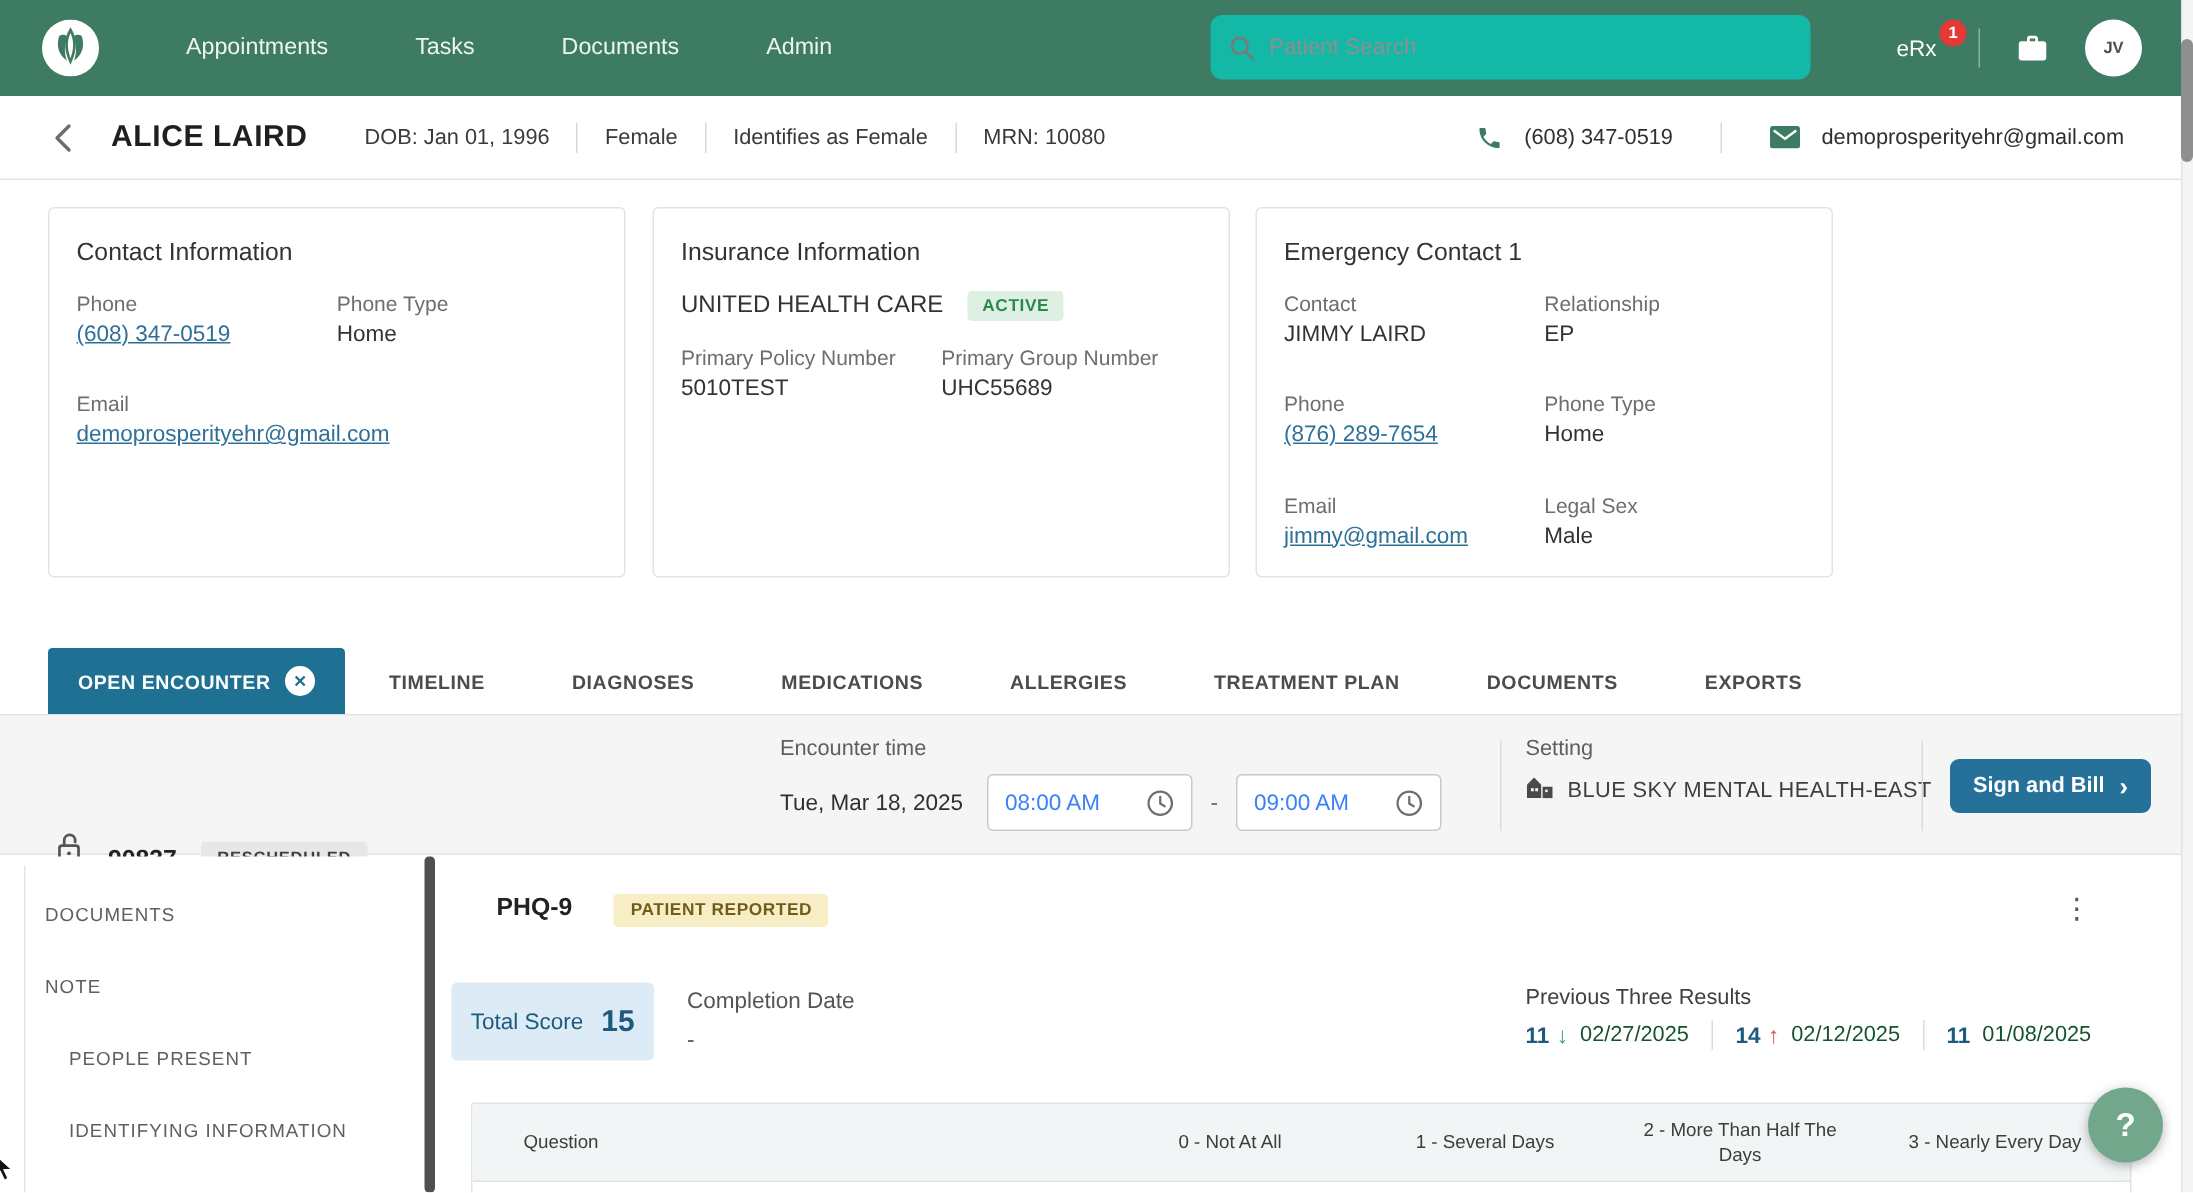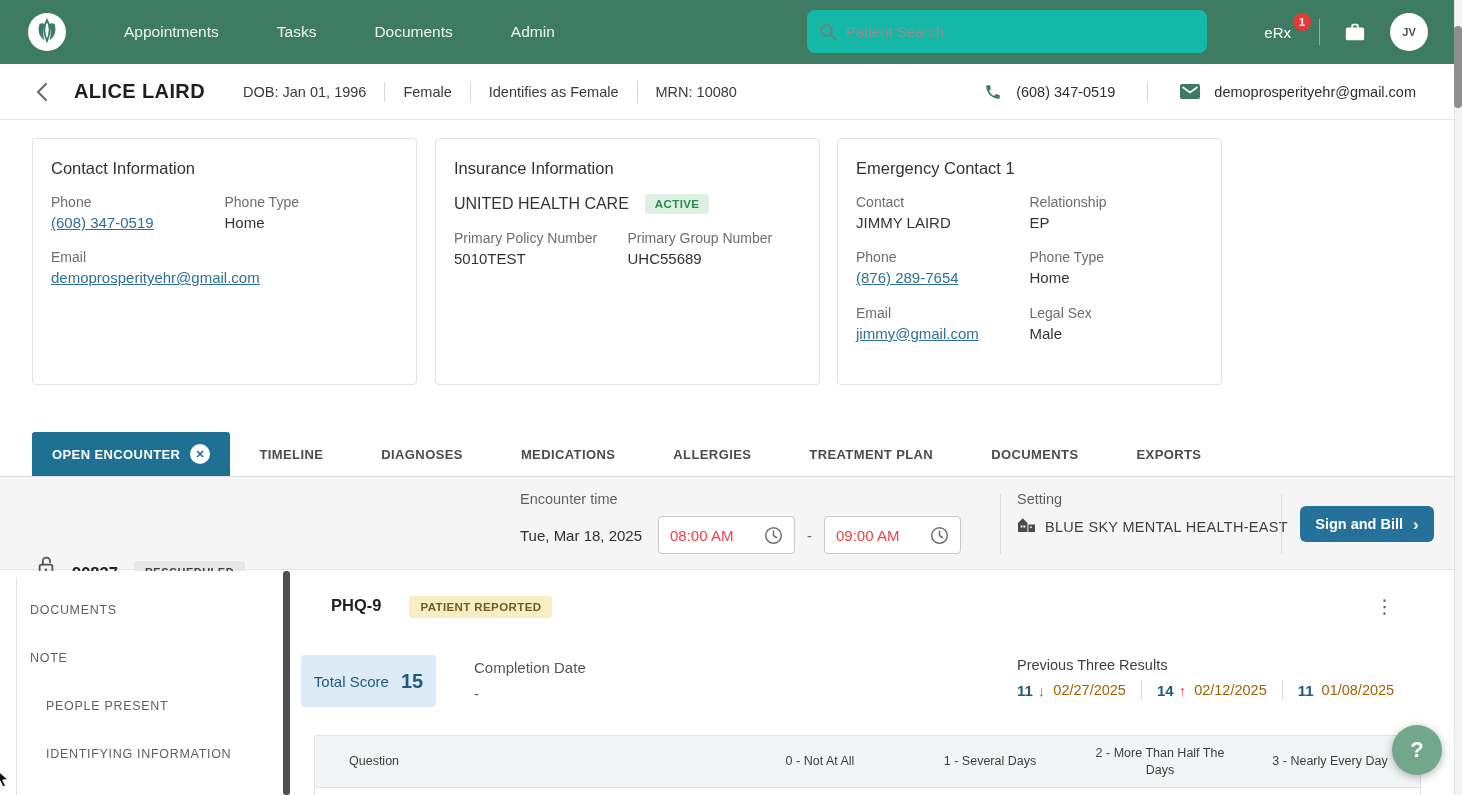--- a/index.html
+++ b/index.html
@@ -34,21 +34,21 @@
   .header-right .txt { color:#2f2f2f; font-size:14.5px; }
   .hdr-icon { display:flex; align-items:center; }
 
   
   .cards { position:absolute; top:120px; left:0; right:0; height:312px; background:#fff; }
   .card { position:absolute; top:18px; height:247px; background:#fff; border:1px solid #e3e3e3; border-radius:4px; padding:20px 18px; }
   .card.c1 { left:32px; width:385px; }
   .card.c2 { left:435px; width:385px; }
   .card.c3 { left:837px; width:385px; }
   .card-title { font-size:16.5px; color:#333; margin-bottom:16px; }
-  .field-grid { display:grid; grid-template-columns:1fr 1fr; row-gap:16px; }
+  .field-grid { display:grid; grid-template-columns:1fr 1fr; row-gap:28px; }
   .field .lbl { font-size:14px; color:#6e6e6e; margin-bottom:3px; }
   .field .val { font-size:15px; color:#333; line-height:1.35; }
   .field .val.link { color:#2e7097; text-decoration:underline; cursor:pointer; }
   .span2 { grid-column:1 / span 2; }
   .carrier-row { display:flex; align-items:center; gap:16px; margin-bottom:16px; }
   .carrier { font-size:16px; color:#333; }
   .badge-active { background:#def0e3; color:#2a8a4e; font-size:11.5px; font-weight:bold; letter-spacing:.4px; padding:4px 10px; border-radius:3px; }
 
   
   .tabbar { position:absolute; top:432px; left:0; right:0; height:45px; background:#fff; border-bottom:1px solid #e0e0e0; display:flex; align-items:flex-end; padding-left:32px; }
@@ -59,21 +59,21 @@
   
   .encounterbar { position:absolute; top:477px; left:0; right:0; height:93px; background:#f5f5f5; border-bottom:1px solid #e4e4e4; }
   .enc-left { position:absolute; left:36px; top:0; height:106px; display:flex; align-items:flex-end; gap:16px; }
   .enc-code { font-size:16.5px; font-weight:bold; color:#222; }
   .badge-status { background:#e7e7e7; color:#3f3f3f; font-size:11px; font-weight:bold; letter-spacing:.5px; padding:5px 11px; border-radius:3px; }
   .enc-time { position:absolute; left:520px; top:14px; }
   .enc-lbl { font-size:14.5px; color:#5f5f5f; }
   .enc-time-row { margin-top:9px; display:flex; align-items:center; gap:12px; }
   .enc-date { font-size:15px; color:#2f2f2f; margin-right:4px; }
   .time-box { width:137px; height:38px; background:#fff; border:1px solid #c9c9c9; border-radius:4px; display:flex; align-items:center; padding:0 11px; }
-  .time-box input { border:none; outline:none; width:80px; font-size:15px; color:#ef4444; font-family:inherit; background:transparent; }
+  .time-box input { border:none; outline:none; width:80px; font-size:15px; color:#3b82f6; font-family:inherit; background:transparent; }
   .time-box svg { margin-left:auto; }
   .time-sep { color:#666; font-size:15px; }
   .enc-div { position:absolute; top:17px; width:1px; height:60px; background:#dcdcdc; }
   .enc-setting { position:absolute; left:1017px; top:14px; }
   .enc-setting-row { margin-top:9px; display:flex; align-items:center; gap:9px; }
   .enc-setting-name { font-size:14.5px; color:#3f3f3f; letter-spacing:.3px; }
   .sign-btn { position:absolute; left:1300px; top:29px; width:134px; height:36px; background:#26719a; border:none; border-radius:6px; color:#fff; font-size:14.5px; font-weight:bold; font-family:inherit; display:flex; align-items:center; justify-content:center; gap:10px; cursor:pointer; }
   .sign-btn .chev { font-size:17px; font-weight:bold; line-height:1; }
 
   
@@ -84,31 +84,31 @@
   .sidebar-scroll { position:absolute; left:283px; top:571px; width:7px; height:224px; background:#4f4f4f; border-radius:3px; z-index:6; }
 
   .main { position:absolute; top:571px; left:291px; right:8px; height:224px; background:#fff; }
   .phq-header { position:absolute; left:40px; top:25px; display:flex; align-items:flex-start; gap:28px; }
   .phq-title { font-size:16.5px; font-weight:bold; color:#222; }
   .badge-reported { background:#f7eec5; color:#6e5d1b; font-size:11.5px; font-weight:bold; letter-spacing:.4px; padding:5px 11px; border-radius:3px; }
   .kebab { position:absolute; right:52px; top:22px; font-size:19px; color:#555; line-height:1; letter-spacing:0; cursor:pointer; padding:4px 8px; }
   .score-box { position:absolute; left:10px; top:84px; width:135px; height:52px; background:#dcebf5; border-radius:4px; display:flex; align-items:center; justify-content:center; gap:12px; }
   .score-lbl { font-size:15px; color:#1d5b7e; }
   .score-val { font-size:20px; font-weight:bold; color:#1d5b7e; }
-  .completion { position:absolute; left:183px; top:88px; }
+  .completion { position:absolute; left:167px; top:88px; }
   .completion .lbl { font-size:15px; color:#555; }
   .completion .val { margin-top:9px; font-size:15px; color:#555; }
   .previous { position:absolute; left:726px; top:86px; }
   .prev-lbl { font-size:14.5px; color:#404040; }
   .prev-row { margin-top:7px; display:flex; align-items:center; }
   .prev-score { font-size:15px; font-weight:bold; color:#1d5b7e; }
   .prev-arrow { font-size:15px; margin-left:5px; font-weight:bold; }
   .prev-arrow.down { color:#3da35a; }
   .prev-arrow.up { color:#d9534f; }
-  .prev-date { font-size:14.5px; color:#a16207; margin-left:8px; }
+  .prev-date { font-size:14.5px; color:#14532d; margin-left:8px; }
   .prev-div { width:1px; height:20px; background:#dcdcdc; margin:0 15px; }
   .phq-table { position:absolute; left:23px; right:33px; top:164px; height:90px; border:1px solid #e2e2e2; border-radius:2px; background:#fff; overflow:hidden; }
   .tbl-head { display:flex; align-items:center; height:52px; background:#f2f5f6; border-bottom:1px solid #e2e2e2; padding-right:5px; }
   .th { font-size:12.5px; color:#3d3d3d; text-align:center; line-height:1.3; }
   .th.q { flex:1; text-align:left; padding-left:34px; }
   .th.opt { width:170px; padding:0 14px; }
 
   .help-btn { position:absolute; left:1392px; top:725px; width:50px; height:50px; border-radius:50%; background:#73a78b; color:#fff; font-size:22px; font-weight:bold; border:none; display:flex; align-items:center; justify-content:center; box-shadow:0 2px 8px rgba(0,0,0,.3); cursor:pointer; z-index:20; font-family:inherit; }
 
   

